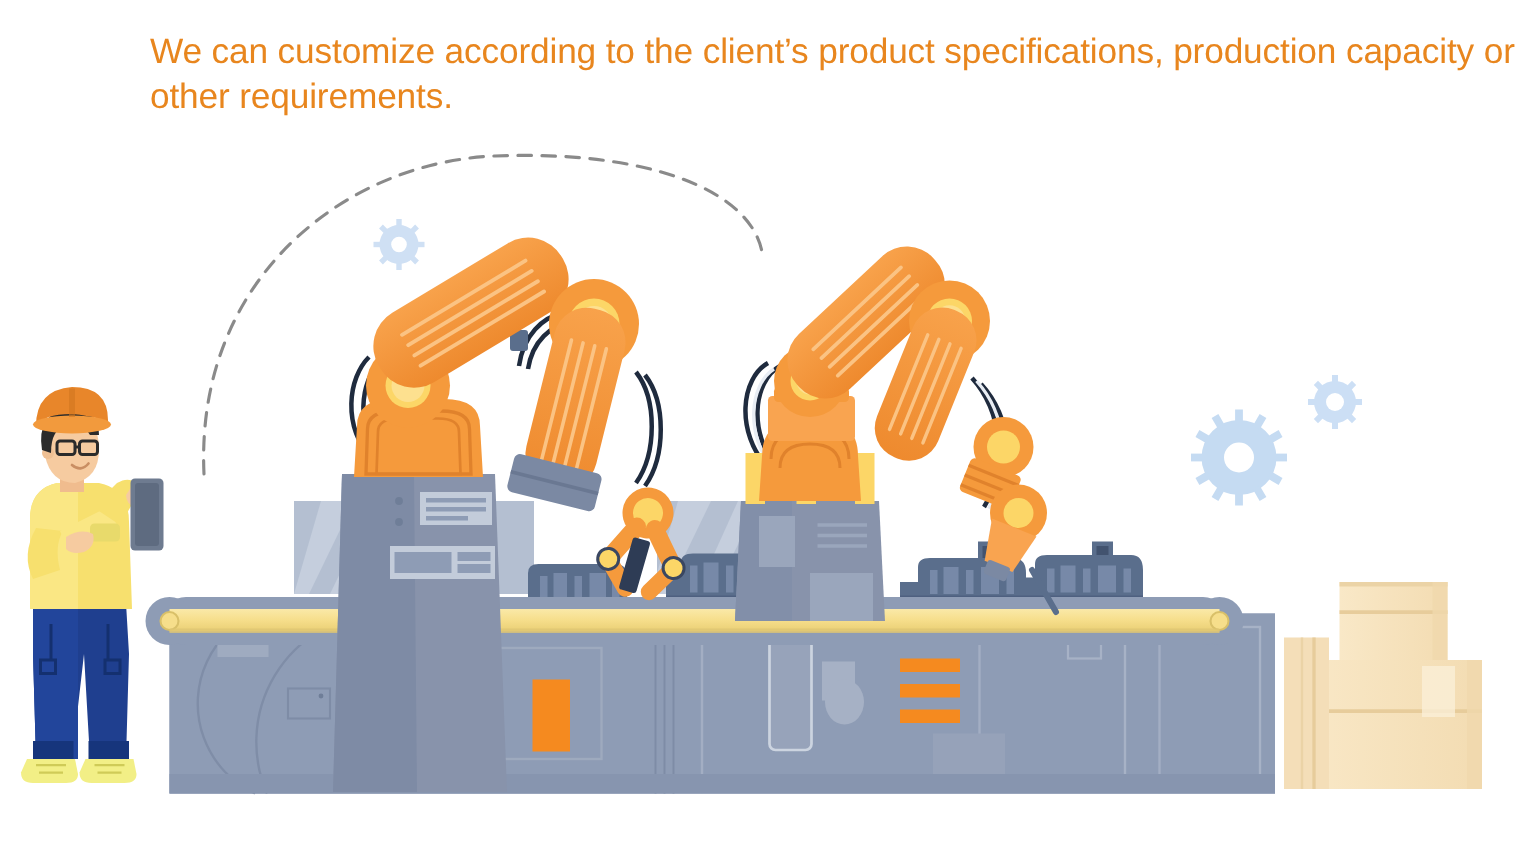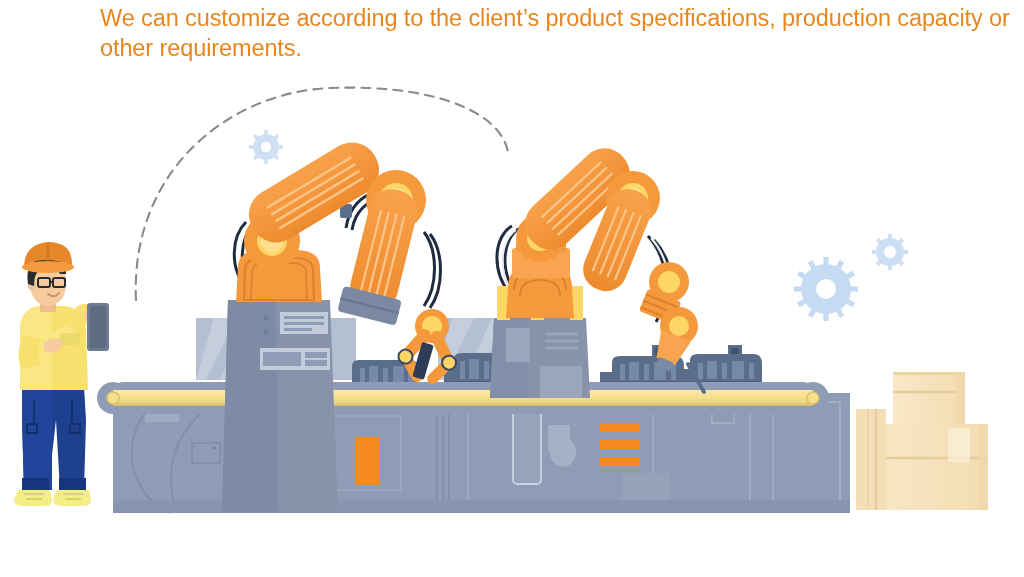--- a/index.html
+++ b/index.html
@@ -3,21 +3,21 @@
 <meta charset="utf-8">
 <style>
   html,body{margin:0;padding:0;}
   body{
     width:1024px;height:577px;
     background:#ffffff;
     font-family:"Liberation Sans",sans-serif;
     overflow:hidden;
     position:relative;
   }
-  .stage{position:absolute;left:0;top:0;width:1024px;height:419px;}
+  .stage{position:absolute;left:0;top:16px;width:1024px;height:419px;}
 
   
   .caption{
     position:absolute;
     color:#E8861E;
     font-size:23.5px;
     line-height:30px;
     font-weight:400;
     letter-spacing:-0.1px;
     white-space:pre-wrap;

